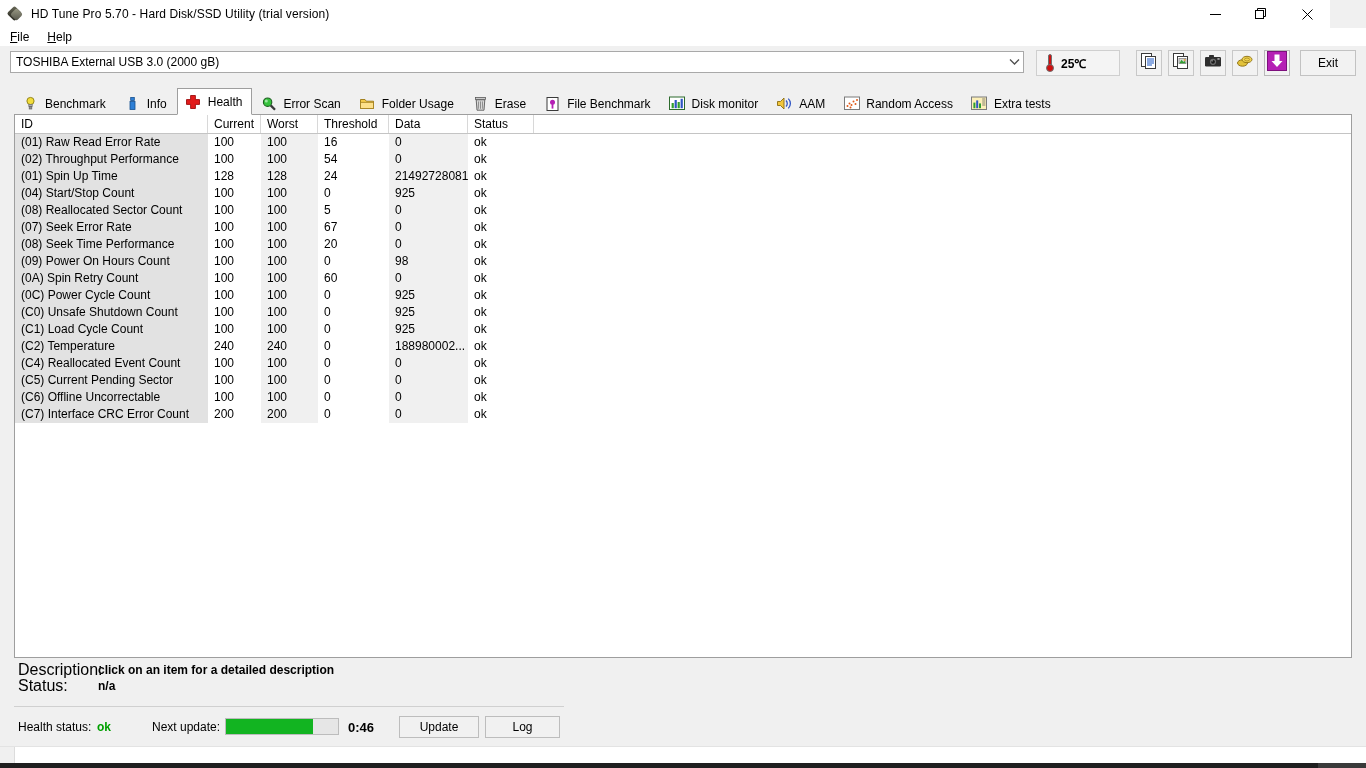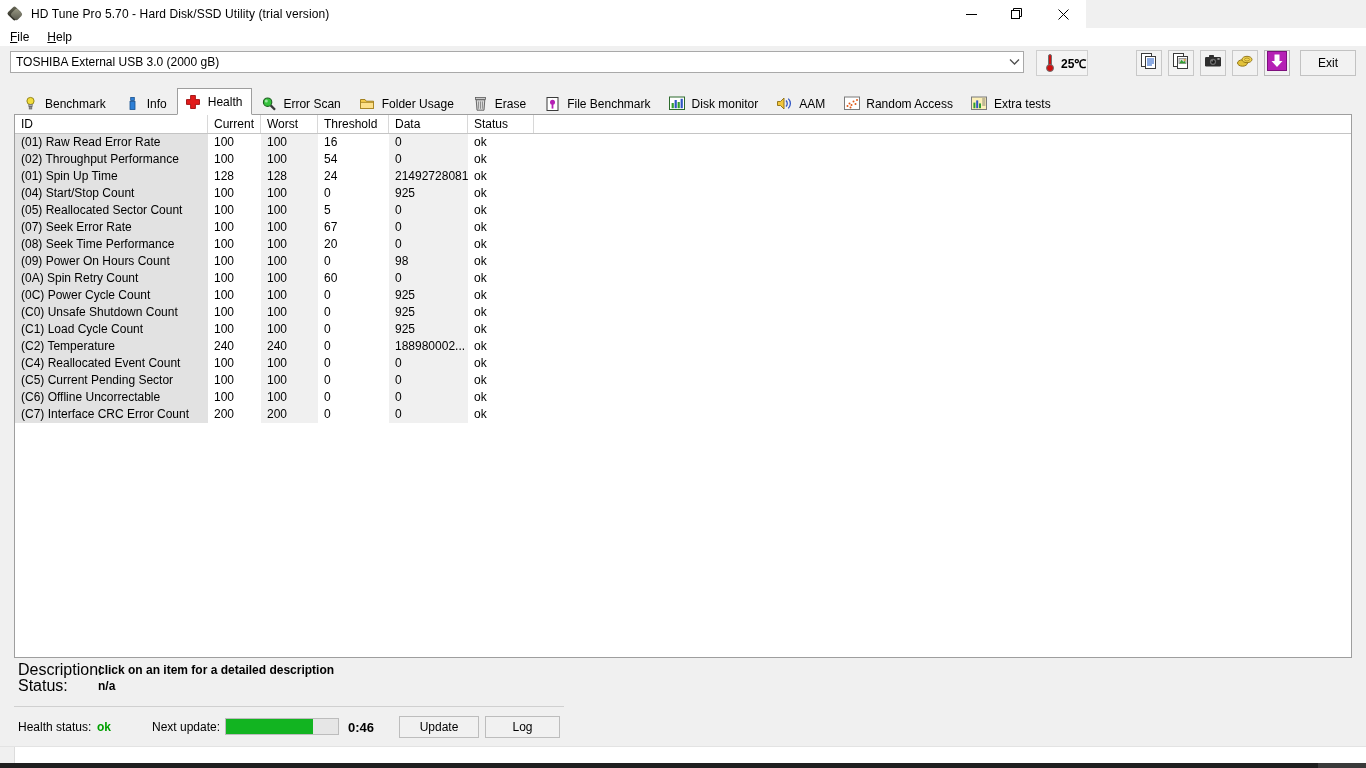--- a/index.html
+++ b/index.html
@@ -12,21 +12,21 @@
   }
   .app {
     position: relative;
     width: 1366px; height: 768px;
     background: #f0f0f0;
   }
 
   
   .titlebar {
     position: absolute; left: 0; top: 0;
-    width: 1086px; height: 28px;
+    width: 1330px; height: 28px;
     background: #ffffff;
     display: flex; align-items: center;
     border-bottom: 1px solid #ffffff;
   }
   .title-icon {
     width: 16px; height: 16px;
     margin-left: 8px; margin-right: 7px;
     position: relative; flex: 0 0 auto;
   }
   .title-icon .diam {
@@ -94,21 +94,21 @@
   }
   .drive-arrow {
     position: absolute; right: 0; top: 0;
     width: 18px; height: 20px;
     display: flex; align-items: center; justify-content: center;
   }
   .drive-arrow svg { display:block; }
 
   .temp-box {
     position: absolute; left: 1036px; top: 4px;
-    width: 52px; height: 26px;
+    width: 84px; height: 26px;
     border: 1px solid #cfcfcf;
     background: #f4f4f4;
     display: flex; align-items: center;
     box-sizing: border-box;
   }
   .thermo {
     position: relative;
     width: 14px; height: 20px;
     margin-left: 6px; margin-right: 4px;
   }
@@ -630,21 +630,21 @@
         </div>
         <div class="row">
           <div class="cell c-id">(04) Start/Stop Count</div>
           <div class="cell c-cur">100</div>
           <div class="cell c-worst">100</div>
           <div class="cell c-thresh">0</div>
           <div class="cell c-data">925</div>
           <div class="cell c-status">ok</div>
         </div>
         <div class="row">
-          <div class="cell c-id">(05) Reallocated Sector Count</div>
+          <div class="cell c-id">(08) Reallocated Sector Count</div>
           <div class="cell c-cur">100</div>
           <div class="cell c-worst">100</div>
           <div class="cell c-thresh">5</div>
           <div class="cell c-data">0</div>
           <div class="cell c-status">ok</div>
         </div>
         <div class="row">
           <div class="cell c-id">(07) Seek Error Rate</div>
           <div class="cell c-cur">100</div>
           <div class="cell c-worst">100</div>

